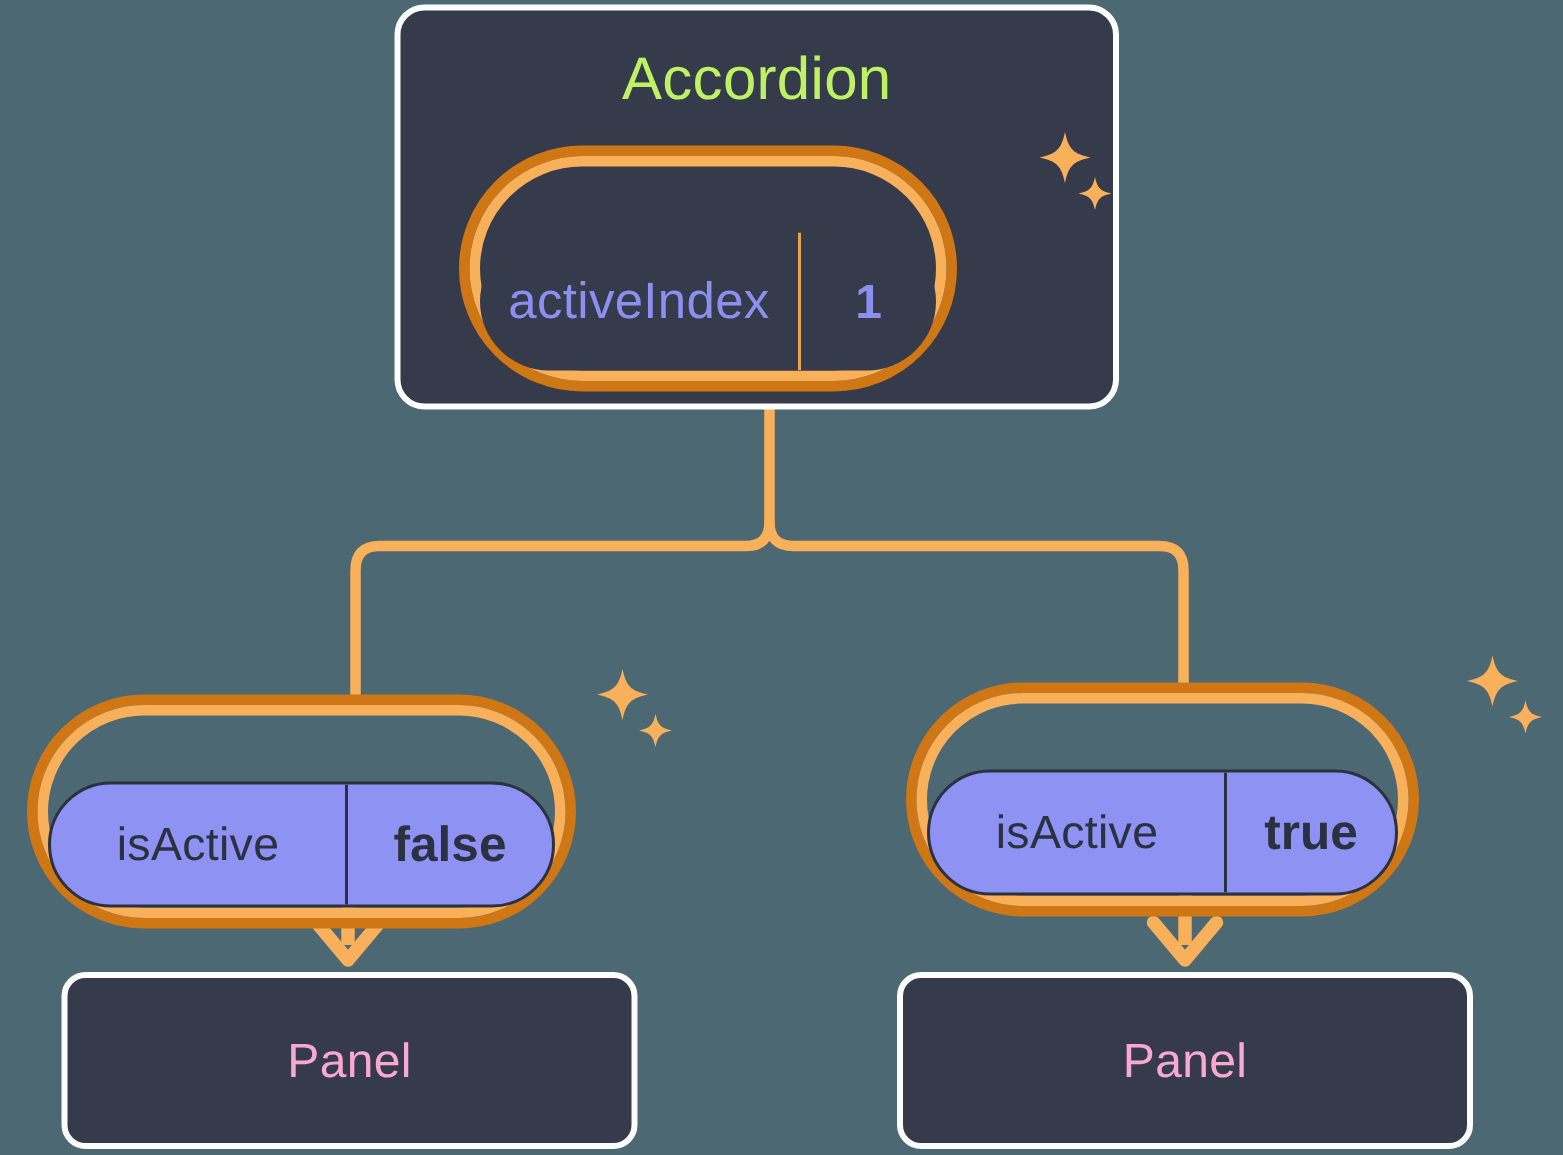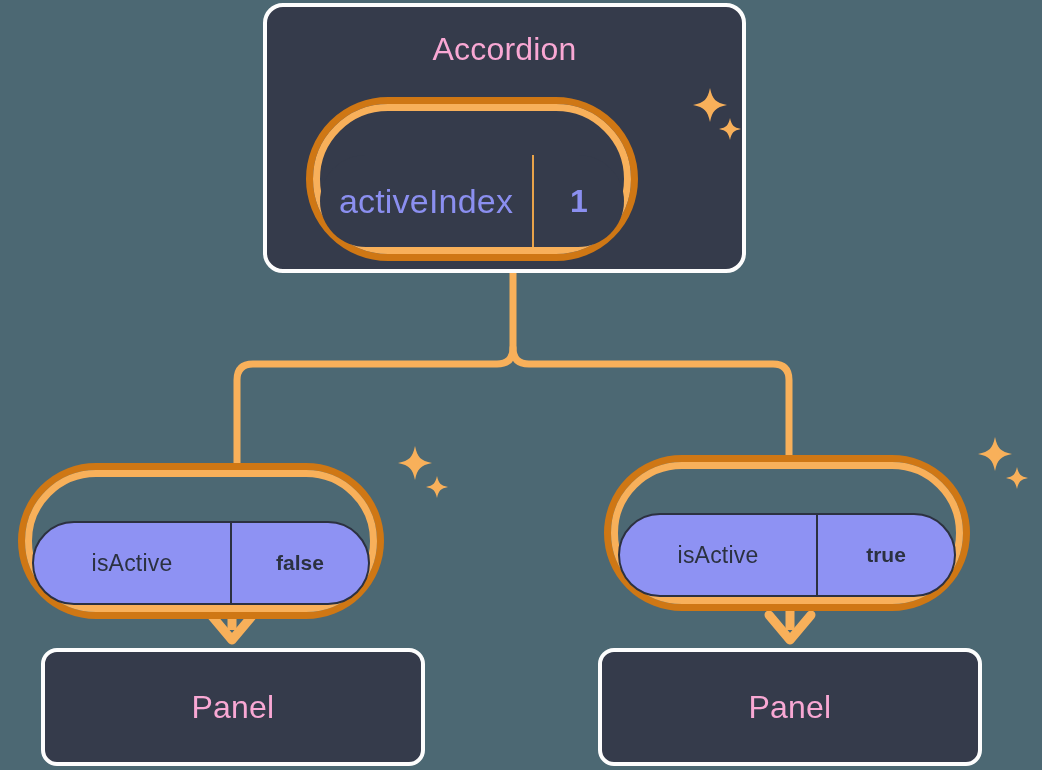--- a/index.html
+++ b/index.html
@@ -51,22 +51,22 @@
   }
   .compbox.panel {
     width: 384px;
     height: 118px;
     justify-content: center;
   }
   .compbox.panel-left  { left: 41px;  top: 648px; }
   .compbox.panel-right { left: 598px; top: 648px; }
 
   .comp-title {
-    color: #f9a8d4;
-    font-size: 32px;
+    color: #bef264;
+    font-size: 40px;
     font-weight: 400;
     letter-spacing: 0.2px;
     line-height: 1;
   }
   .panel-title {
     color: #f9a8d4;
     font-size: 32px;
     font-weight: 400;
     letter-spacing: 0.2px;
     line-height: 1;
@@ -126,40 +126,40 @@
   }
 
   
   .pill-leaf .pill-body {
     height: 84px;
     background: #8e92f3;
     border: 2px solid #2c3140;
   }
   .pill-leaf .pill-key {
     color: #2b3140;
-    font-size: 23px;
+    font-size: 31px;
     font-weight: 400;
     letter-spacing: 0.2px;
   }
   .pill-leaf .pill-val {
     color: #2b3140;
-    font-size: 21px;
+    font-size: 33px;
     font-weight: 700;
     border-left: 2px solid #2c3140;
   }
 
   
   .pill-root { left: 306px; top: 97px; }
   .pill-left { left: 18px;  top: 463px; }
   .pill-right{ left: 604px; top: 455px; }
 
   .pill-left  .pill-key { width: 196px; }
   .pill-left  .pill-val { width: 138px; }
   .pill-right .pill-key { width: 196px; }
-  .pill-right .pill-val { width: 138px; }
+  .pill-right .pill-val { width: 114px; }
 
   
   .sparkles {
     position: absolute;
     pointer-events: none;
   }
 </style>
 </head>
 <body>
 

